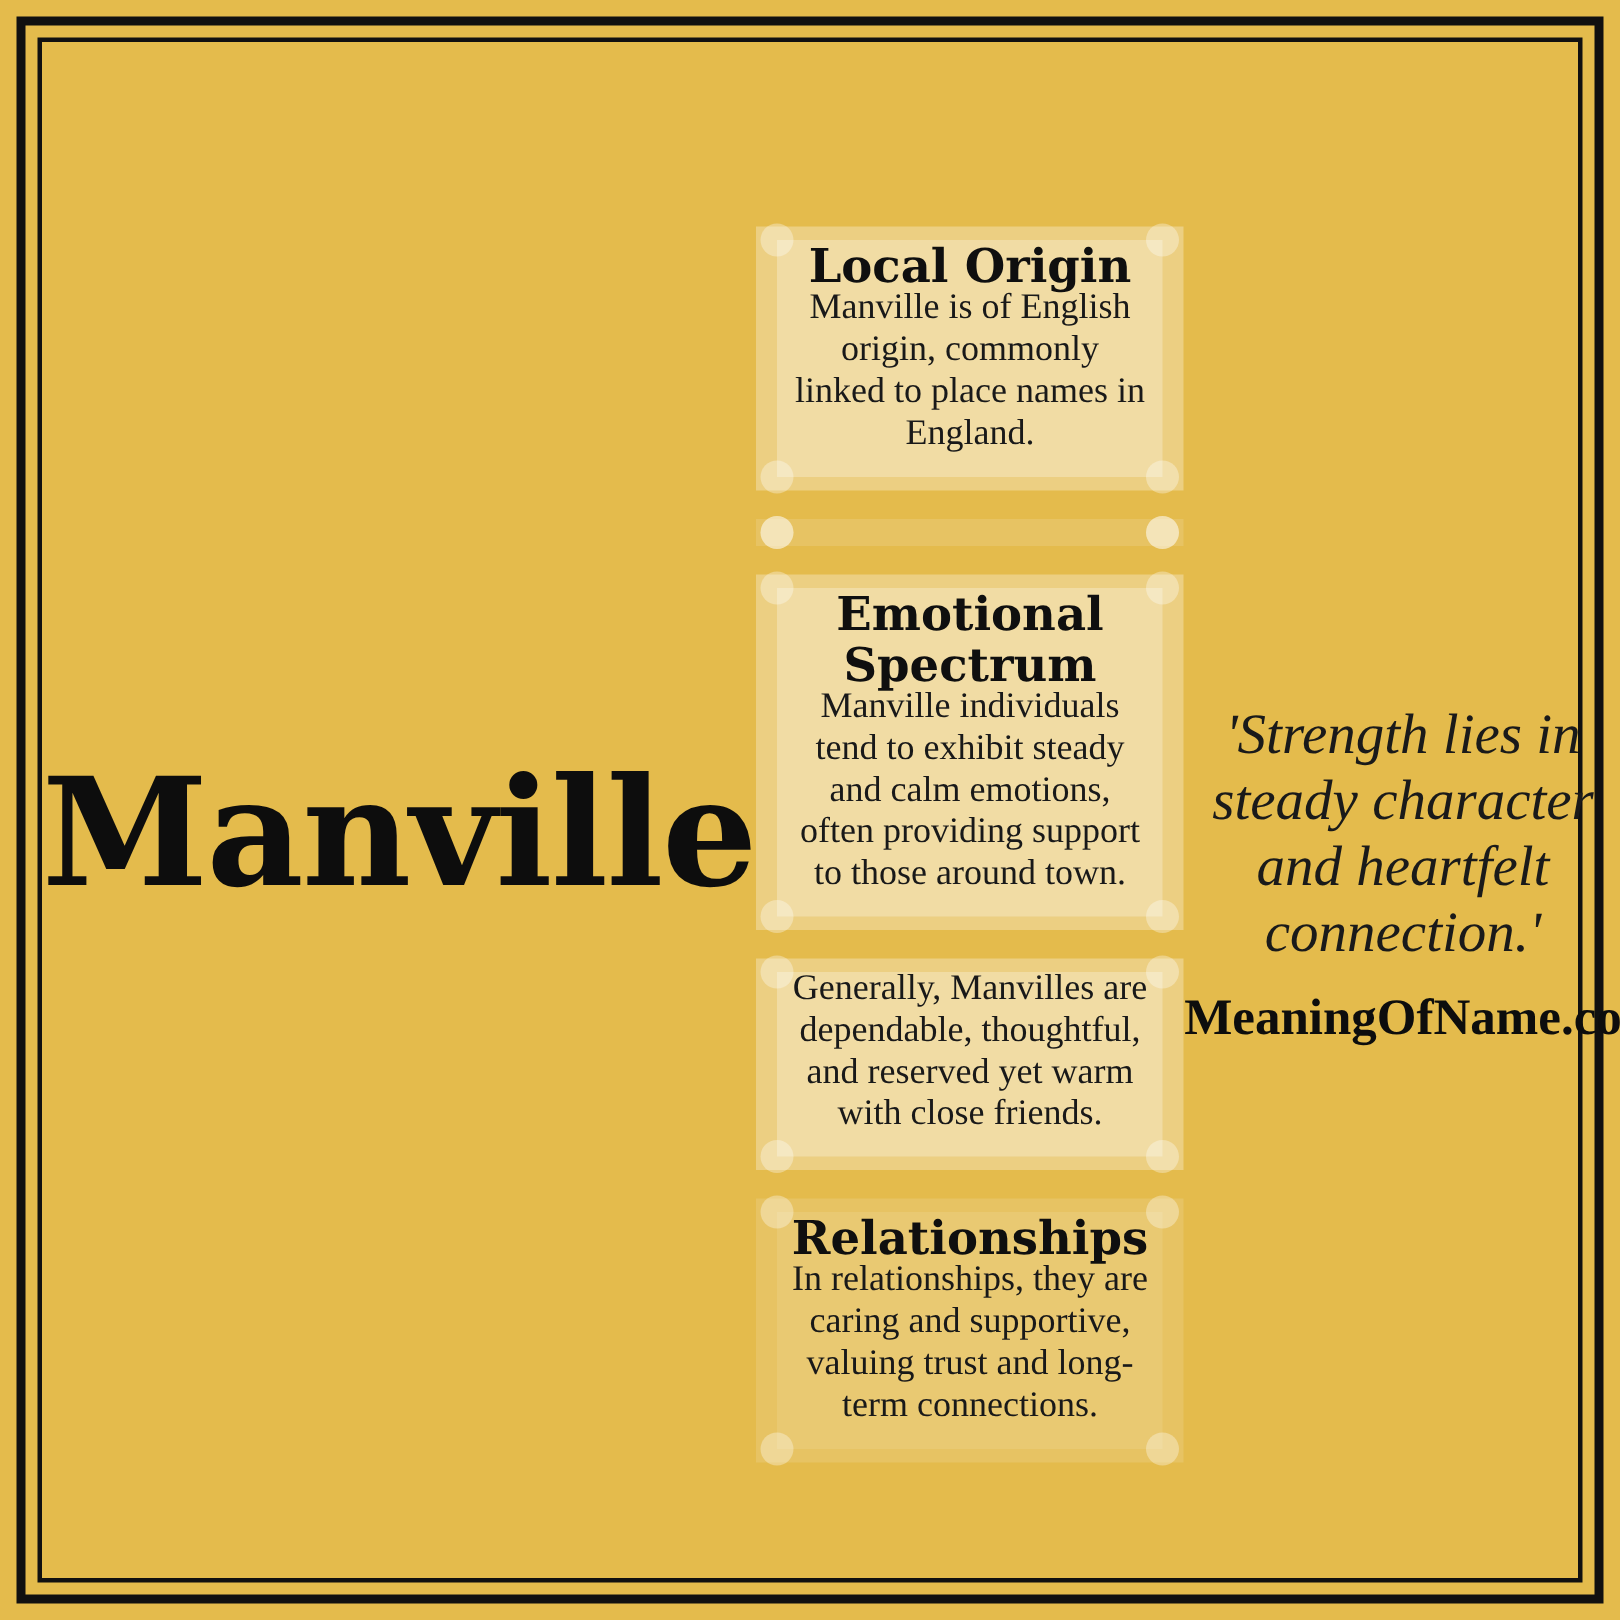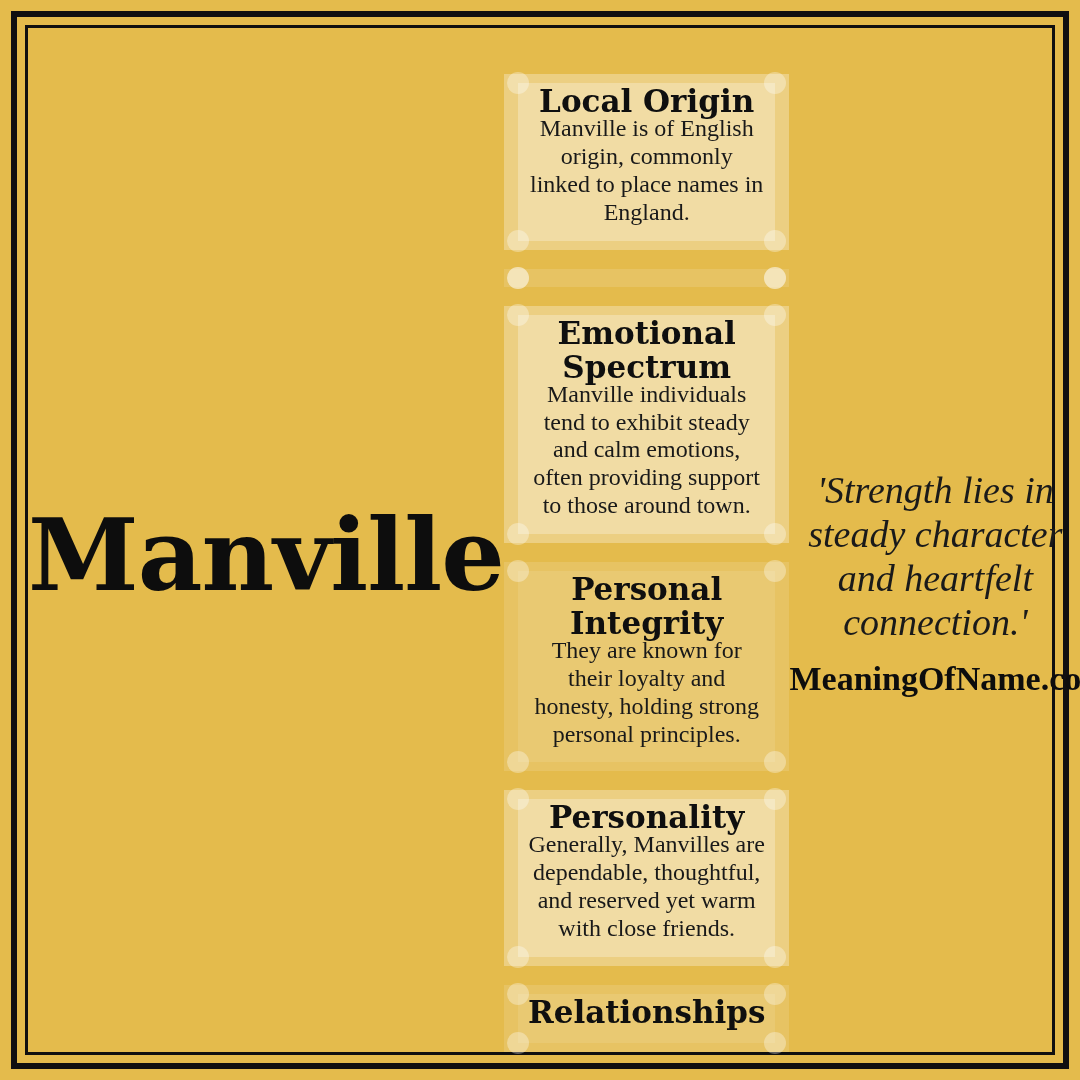--- a/index.html
+++ b/index.html
@@ -131,49 +131,39 @@
       <span class="rivet tl"></span>
       <span class="rivet tr"></span>
       <span class="rivet bl"></span>
       <span class="rivet br"></span>
       <div class="card-inner">
         <h2>Emotional Spectrum</h2>
         <p>Manville individuals tend to exhibit steady and calm emotions, often providing support to those around town.</p>
       </div>
     </div>
 
-    <div class="card dark">
-      <span class="rivet tl"></span>
-      <span class="rivet tr"></span>
-      <span class="rivet bl"></span>
-      <span class="rivet br"></span>
-      <div class="card-inner">
-        <h2>Personal Integrity</h2>
-        <p>They are known for their loyalty and honesty, holding strong personal principles.</p>
-      </div>
-    </div>
 
     <div class="card light">
       <span class="rivet tl"></span>
       <span class="rivet tr"></span>
       <span class="rivet bl"></span>
       <span class="rivet br"></span>
       <div class="card-inner">
-        <h2>Personality</h2>
         <p>Generally, Manvilles are dependable, thoughtful, and reserved yet warm with close friends.</p>
       </div>
     </div>
 
     <div class="card dark">
       <span class="rivet tl"></span>
       <span class="rivet tr"></span>
       <span class="rivet bl"></span>
       <span class="rivet br"></span>
       <div class="card-inner">
         <h2>Relationships</h2>
+        <p>In relationships, they are caring and supportive, valuing trust and long-term connections.</p>
       </div>
     </div>
 
   </div>
 
   <div class="footer">
     <p class="quote">'Strength lies in steady character and heartfelt connection.'</p>
     <p class="brand">MeaningOfName.co</p>
   </div>
 

